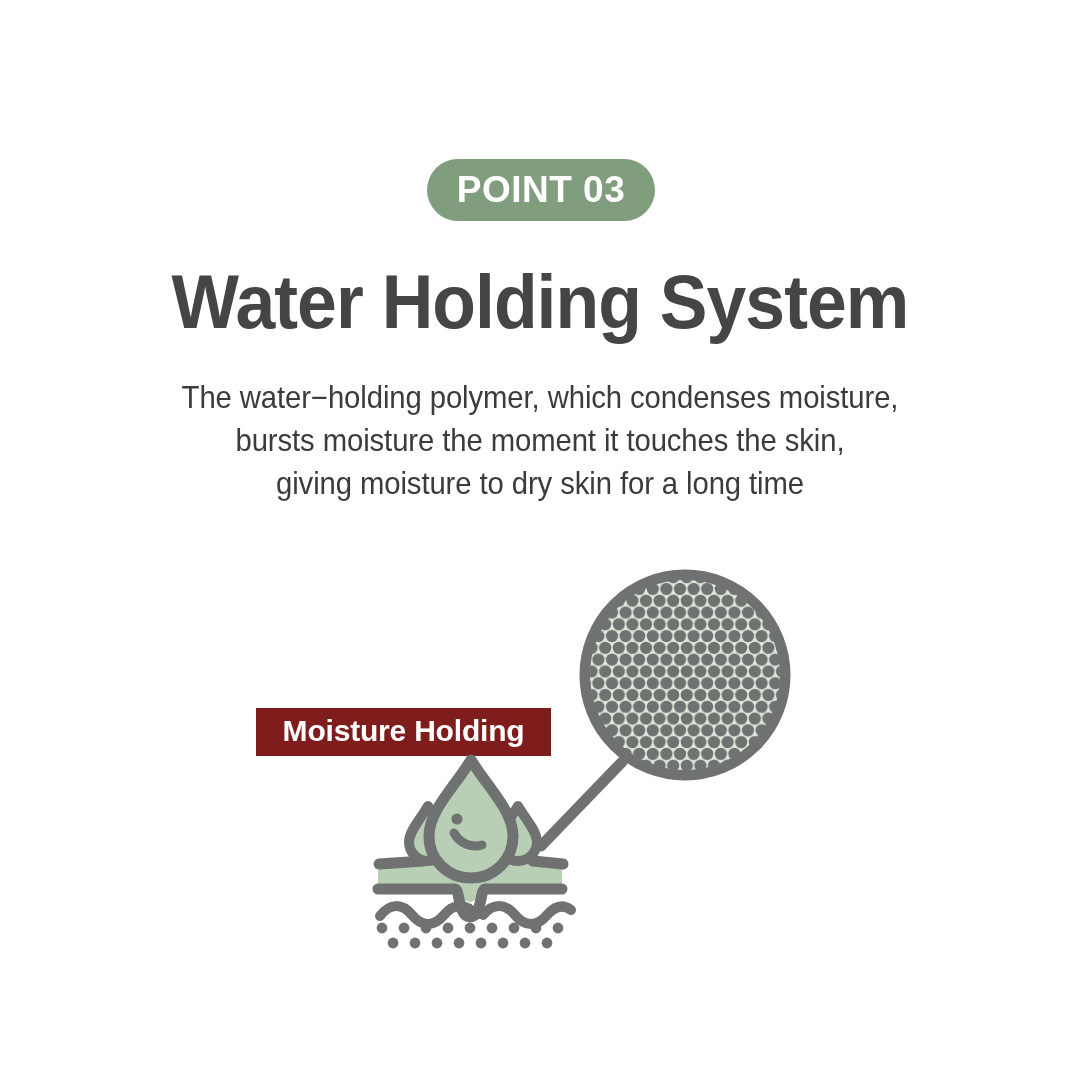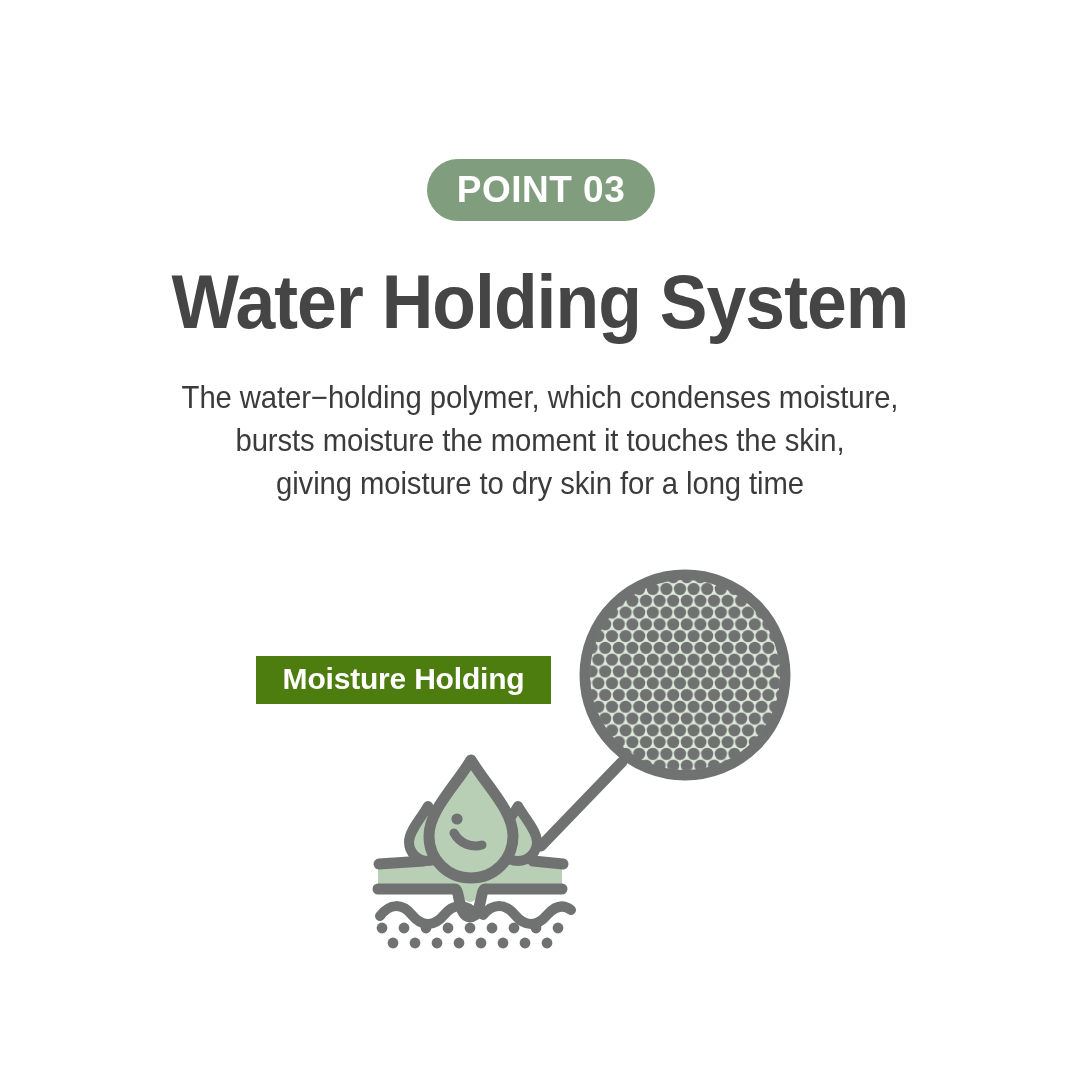--- a/index.html
+++ b/index.html
@@ -79,24 +79,24 @@
     letter-spacing: -0.1px;
     transform: scaleX(0.96);
     transform-origin: center top;
   }
   .subcopy-line { display: block; white-space: nowrap; }
 
   
   .tag {
     position: absolute;
     left: 256px;
-    top: 656px;
+    top: 708px;
     width: 295px;
     height: 48px;
-    background: #4d7c0f;
+    background: #7f1d1d;
     display: flex;
     align-items: center;
     justify-content: center;
     box-sizing: border-box;
   }
   .tag-label {
     color: #ffffff;
     font-family: "Liberation Sans", sans-serif;
     font-size: 30px;
     font-weight: 700;

